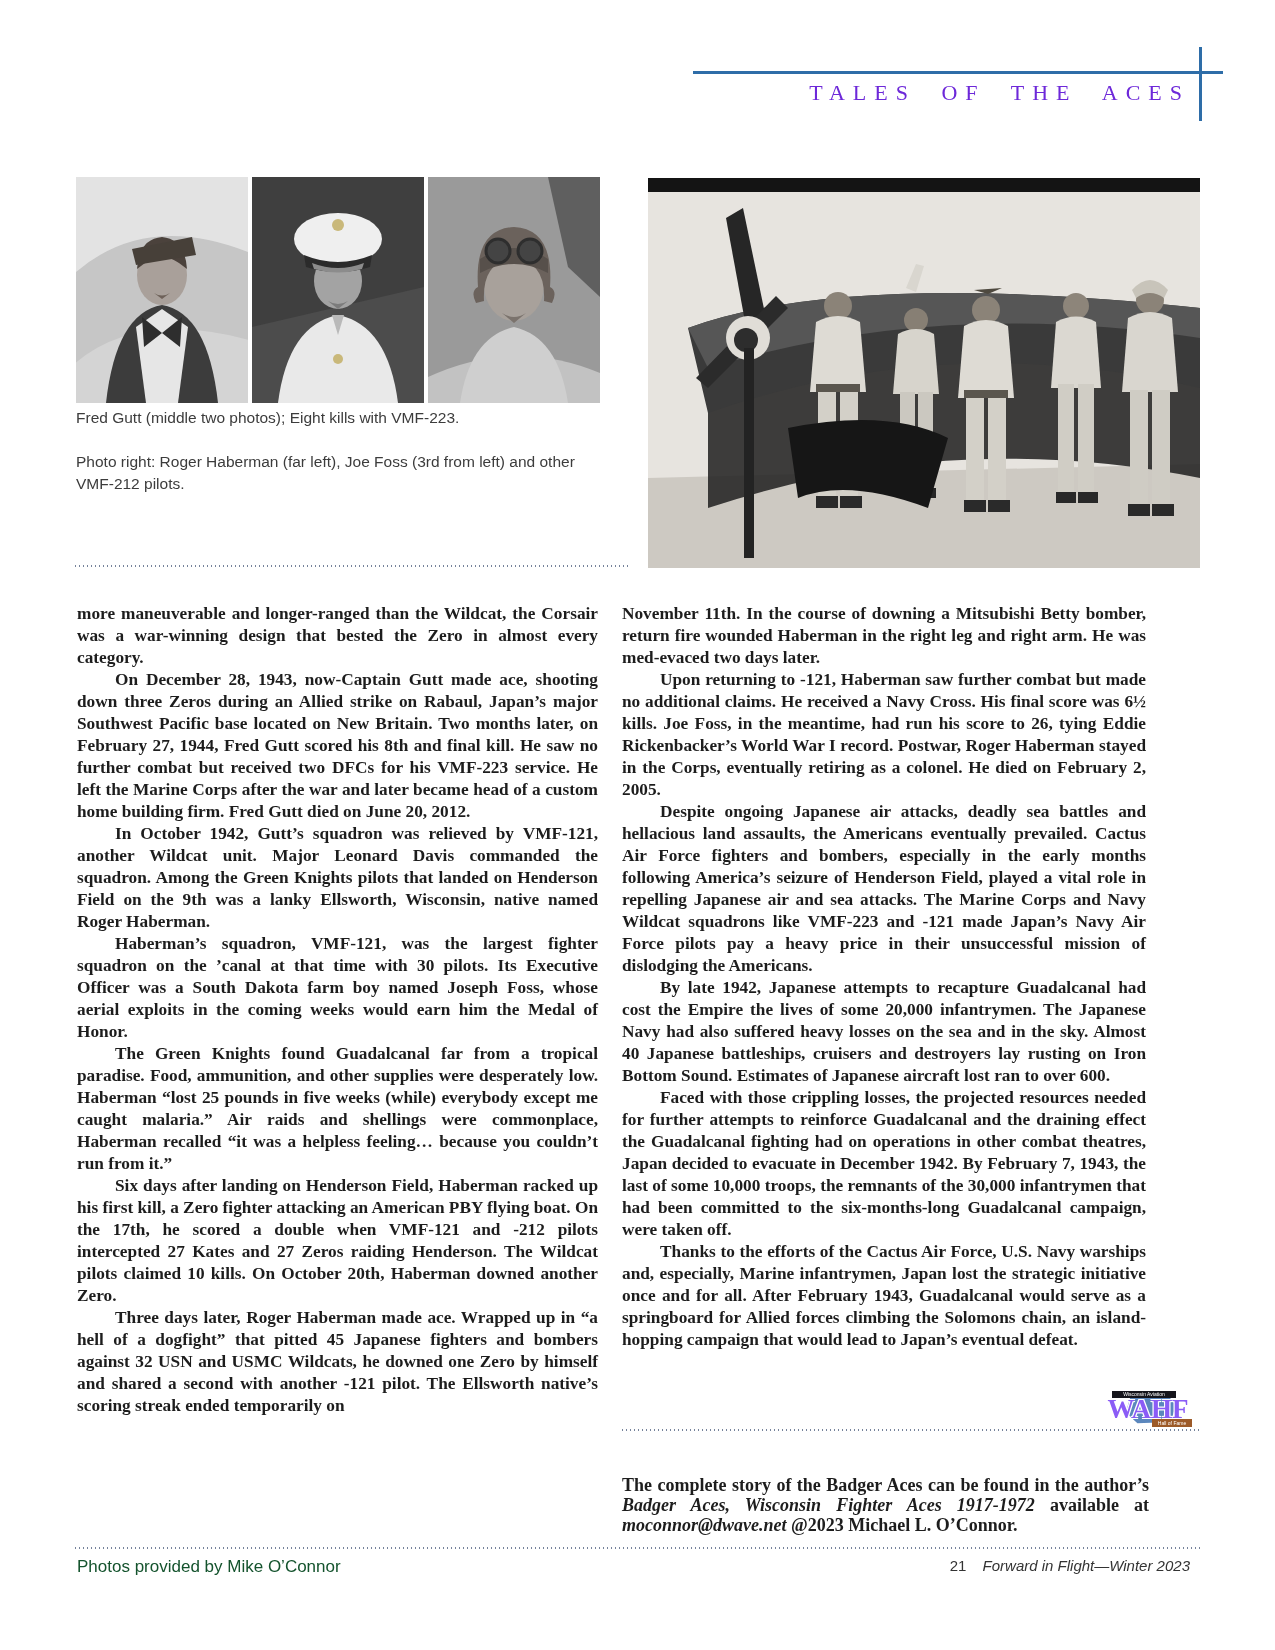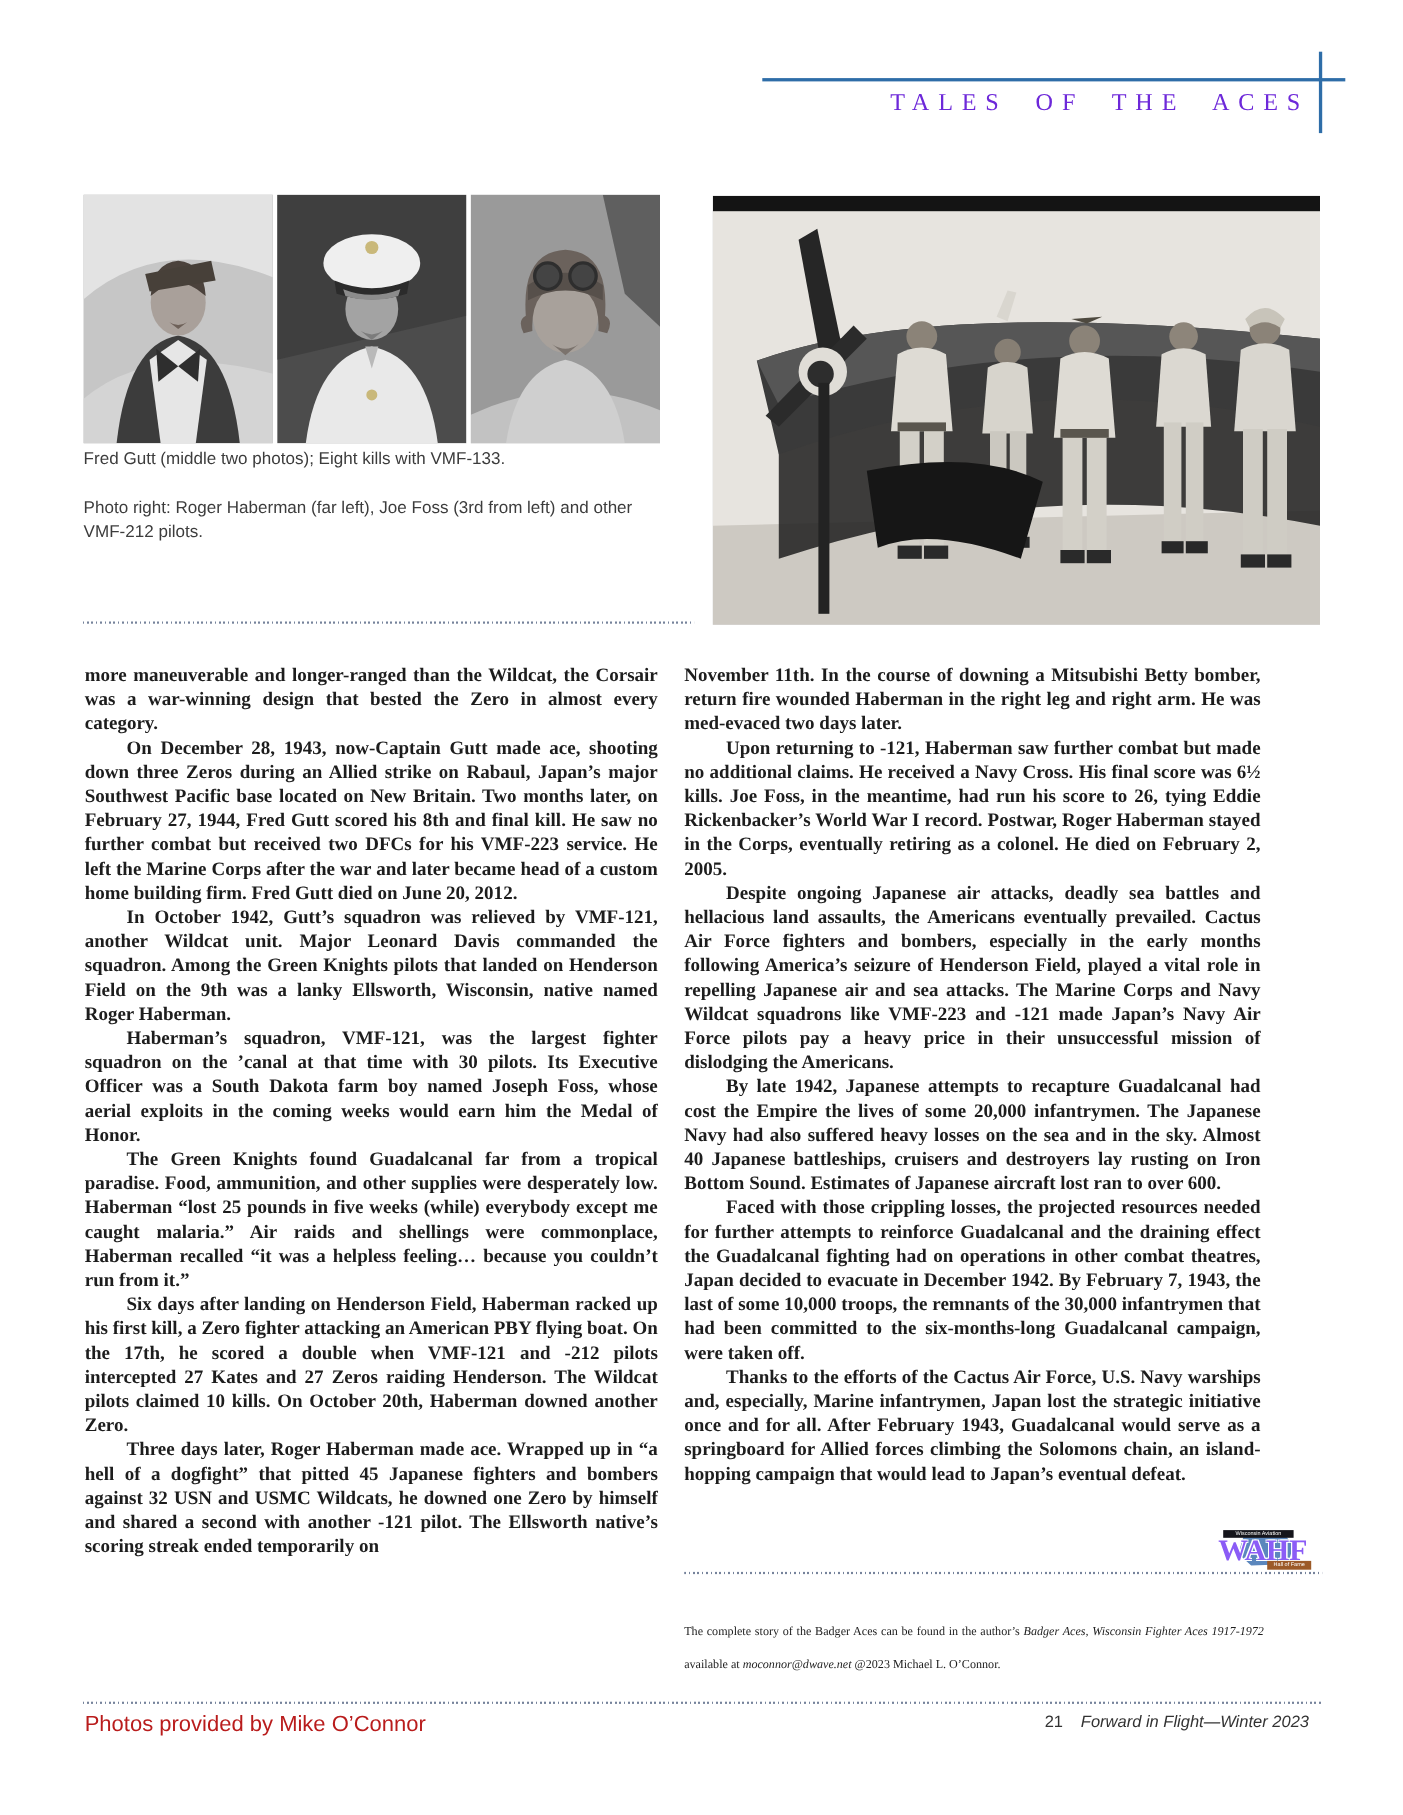--- a/index.html
+++ b/index.html
@@ -32,38 +32,38 @@
   .sep-right  { left:622px; top:1429px; width:580px; }
   .sep-bottom { left:75px;  top:1547px; width:1127px; }
   
   .col { position:absolute; top:603px; font-size:17.3px; line-height:22px; text-align:justify; color:#1d1d1d; }
   .col-left  { left:77px;  width:521px; }
   .col-right { left:622px; width:524px; }
   .col p { margin:0; text-indent:38px;font-weight:bold; }
   .col p.noindent { text-indent:0; }
   
   .note { position:absolute; left:622px; top:1457px; width:527px;
-    font-size:11px; line-height:30px; text-align:justify; color:#1d1d1d; }
+    font-size:18px; line-height:20px; text-align:justify; color:#1d1d1d;font-weight:bold; }
   .note .it { font-style:italic; }
   
   .wahf { position:absolute; left:1102px; top:1390px; width:92px; height:38px; }
   .wahf-state { position:absolute; left:18px; top:2px; width:58px; height:34px; background:#5b87bd;
     clip-path:polygon(18% 14%, 44% 4%, 56% 12%, 82% 8%, 96% 38%, 88% 88%, 30% 92%, 10% 60%); }
   .wahf-top { position:absolute; left:10px; top:1px; width:64px; height:7px; background:#15151b;
     color:#ffffff; font-family:"Liberation Sans", sans-serif; font-size:5px; line-height:7px; text-align:center;
     white-space:nowrap; overflow:hidden; }
   .wahf-acronym { position:absolute; left:0; top:4px; width:92px; text-align:center;
     font-family:"Liberation Serif", serif; font-weight:bold; font-size:27px; line-height:30px; color:#8b5cf6;
     text-shadow:-1px -1px 0 #fff, 1px -1px 0 #fff, -1px 1px 0 #fff, 1px 1px 0 #fff; }
   .wahf-bottom { position:absolute; right:2px; bottom:1px; width:40px; height:8px; background:#9c5a28;
     color:#ffffff; font-family:"Liberation Sans", sans-serif; font-size:5px; line-height:8px; text-align:center;
     white-space:nowrap; overflow:hidden; }
   
   .footer-credit { position:absolute; left:77px; top:1557px;
-    font-family:"Liberation Sans", sans-serif; font-size:20px; color:#b91c1c; }
+    font-family:"Liberation Sans", sans-serif; font-size:17px; color:#14532d; }
   .footer-pub { position:absolute; right:85px; top:1557px;
     font-family:"Liberation Sans", sans-serif; font-size:15px; color:#333333; }
   .footer-pub .num { font-weight:normal; font-style:normal;margin-left:26px; }
   .footer-pub .pub { font-style:italic;margin-left:12px; }
 </style>
 </head>
 <body>
 
 <div class="page">
 
@@ -172,21 +172,21 @@
         <rect x="482" y="212" width="18" height="118" fill="#cfccc4"></rect>
         <rect x="504" y="212" width="18" height="118" fill="#cfccc4"></rect>
         <rect x="480" y="326" width="22" height="12" fill="#2a2a2a"></rect>
         <rect x="504" y="326" width="22" height="12" fill="#2a2a2a"></rect>
       </g>
       <path d="M140 250 Q240 230 300 260 L280 330 Q200 300 150 320 Z" fill="#161616"></path>
     </svg>
   </div>
 
   <div class="captions">
-    <p>Fred Gutt (middle two photos); Eight kills with VMF-133.</p>
+    <p>Fred Gutt (middle two photos); Eight kills with VMF-223.</p>
     <p>Photo right: Roger Haberman (far left), Joe Foss (3rd from left) and other VMF-212 pilots.</p>
   </div>
 
   <div class="dotted sep-left"></div>
   <div class="dotted sep-right"></div>
   <div class="dotted sep-bottom"></div>
 
   <div class="col col-left">
     <p class="noindent">more maneuverable and longer-ranged than the Wildcat, the Corsair was a war-winning design that bested the Zero in almost every category.</p>
     <p>On December 28, 1943, now-Captain Gutt made ace, shooting down three Zeros during an Allied strike on Rabaul, Japan’s major Southwest Pacific base located on New Britain. Two months later, on February 27, 1944, Fred Gutt scored his 8th and final kill. He saw no further combat but received two DFCs for his VMF-223 service. He left the Marine Corps after the war and later became head of a custom home building firm. Fred Gutt died on June 20, 2012.</p>

